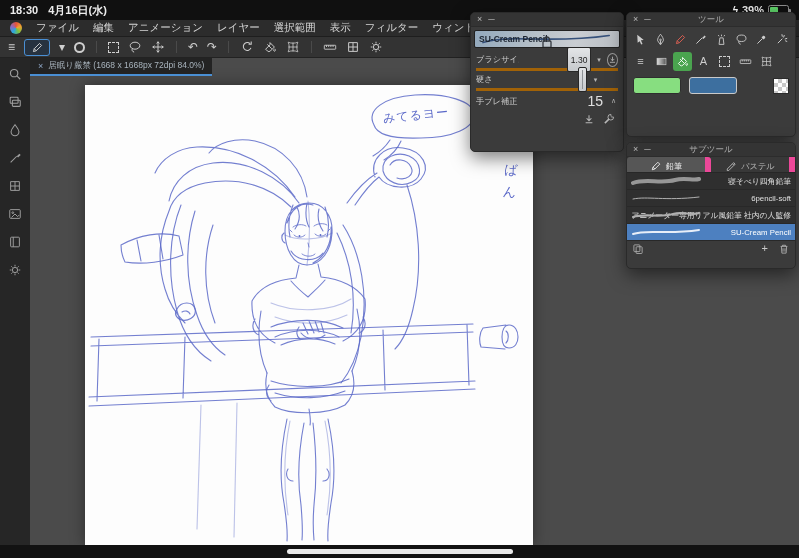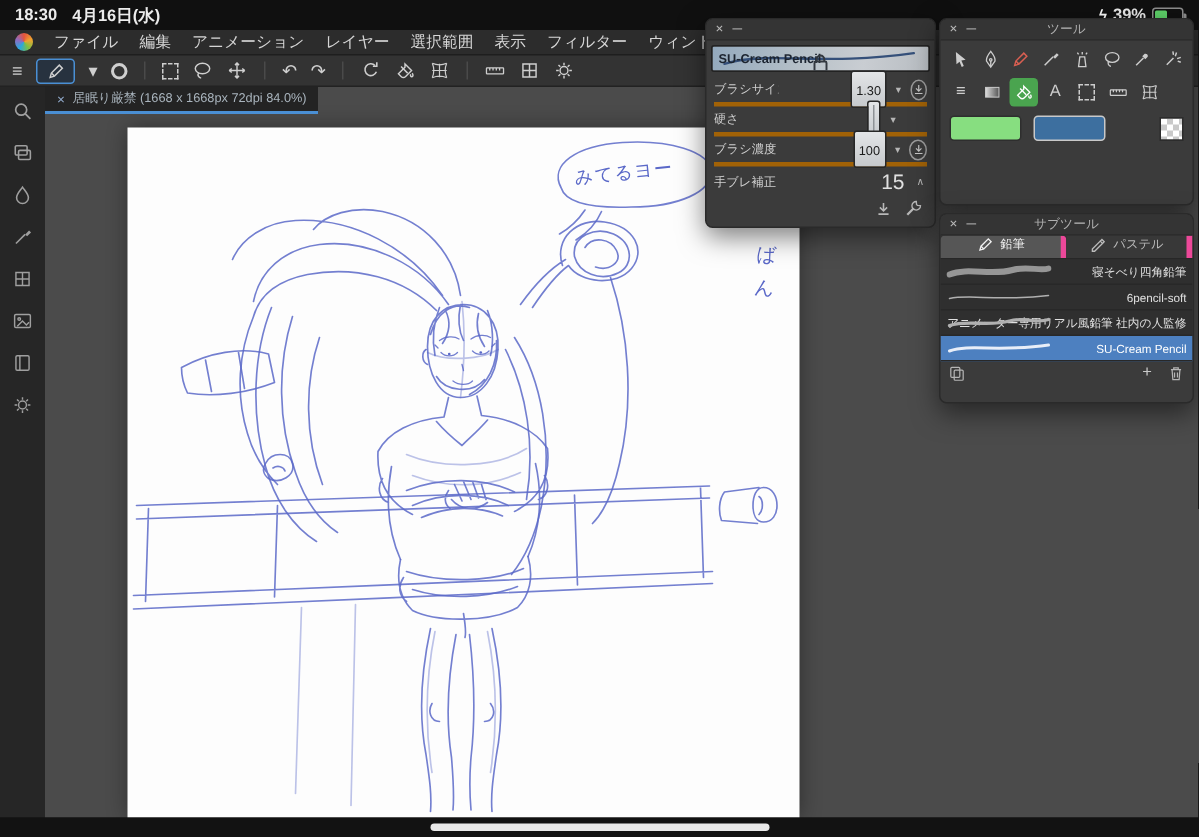--- a/index.html
+++ b/index.html
@@ -97,22 +97,22 @@
   .glyph-cell { font-size:11px; line-height:1; }
   .swatch-row { display:flex; align-items:center; gap:8px; padding:6px 6px 0 6px; }
   .swatch { width:48px; height:17px; border-radius:3px; }
   .swatch.primary { background:var(--primary-swatch,#87de80); border:1px solid #2e2e2e; }
   .swatch.secondary { background:var(--secondary-swatch,#3d6f9f); border:1px solid #c9c9c9; }
   .checker { margin-left:auto; width:16px; height:16px; border:1px solid #2c2c2c;
     background:conic-gradient(#c9c9c9 25%,#fff 0 50%,#c9c9c9 0 75%,#fff 0) 0 0/8px 8px; }
   
   .subtool-panel { left:626px; top:142px; width:170px; height:127px; }
   .st-tabs { display:flex; height:16px; background:#2e2e2e; border-bottom:1px solid #272727; }
-  .st-tab { flex:1; display:flex; align-items:flex-start; justify-content:center; gap:4px;
-    font-size:8.2px; color:#bbb; background:#383838; border-right:4px solid #ec4899; }
+  .st-tab { flex:1; display:flex; align-items:flex-end; justify-content:center; gap:4px;
+    font-size:8.2px; color:#bbb; background:#383838; border-right:6px solid #ec4899; }
   .st-tab.active { background:#565656; color:#eee; border-radius:3px 3px 0 0; }
   .st-list { background:#2f2f2f; }
   .st-row { position:relative; height:17px; display:flex; align-items:center; border-bottom:1px solid #282828; padding:0 4px;text-align:right; }
   .st-row.selected { background:var(--selection-blue,#4d80c0); }
   .st-row.selected .st-label { color:#fff; }
   .st-preview { position:absolute; left:4px; top:2px; width:70px; height:12px; }
   .st-preview path { fill:none; stroke:#b0b0b0; stroke-linecap:round; }
   .st-row.selected .st-preview path { stroke:#e8eef8; }
   .st-label { margin-left:auto; font-size:7.8px; color:#e0e0e0; white-space:nowrap; overflow:hidden; max-width:160px; }
   .st-foot { height:15px; display:flex; align-items:center; padding:0 5px; gap:10px; color:#b5b5b5; }
@@ -489,32 +489,20 @@
       </div>
       <div class="tp-row">
         <span class="tp-label">硬さ</span>
         <span class="tp-bar">
             <span class="tick"></span>
           </span>
         <span class="tp-caret">▾</span>
         <span style="width:14px"></span>
       </div>
       <div class="tp-row">
-        <span class="tp-label">ブラシ濃度</span>
-        <span class="tp-bar">
-            <span class="tp-value">100</span>
-          </span>
-        <span class="tp-caret">▾</span>
-        <span class="tp-circle">
-            <svg class="icon12">
-              <use href="#i-download"></use>
-            </svg>
-          </span>
-      </div>
-      <div class="tp-row">
         <span class="tp-label">手ブレ補正</span>
         <span class="tp-plainval">15</span>
         <span class="tp-caret">∧</span>
       </div>
     </div>
     <div class="tp-foot">
       <svg class="icon12">
           <use href="#i-download"></use>
         </svg>
       <svg class="icon12">

